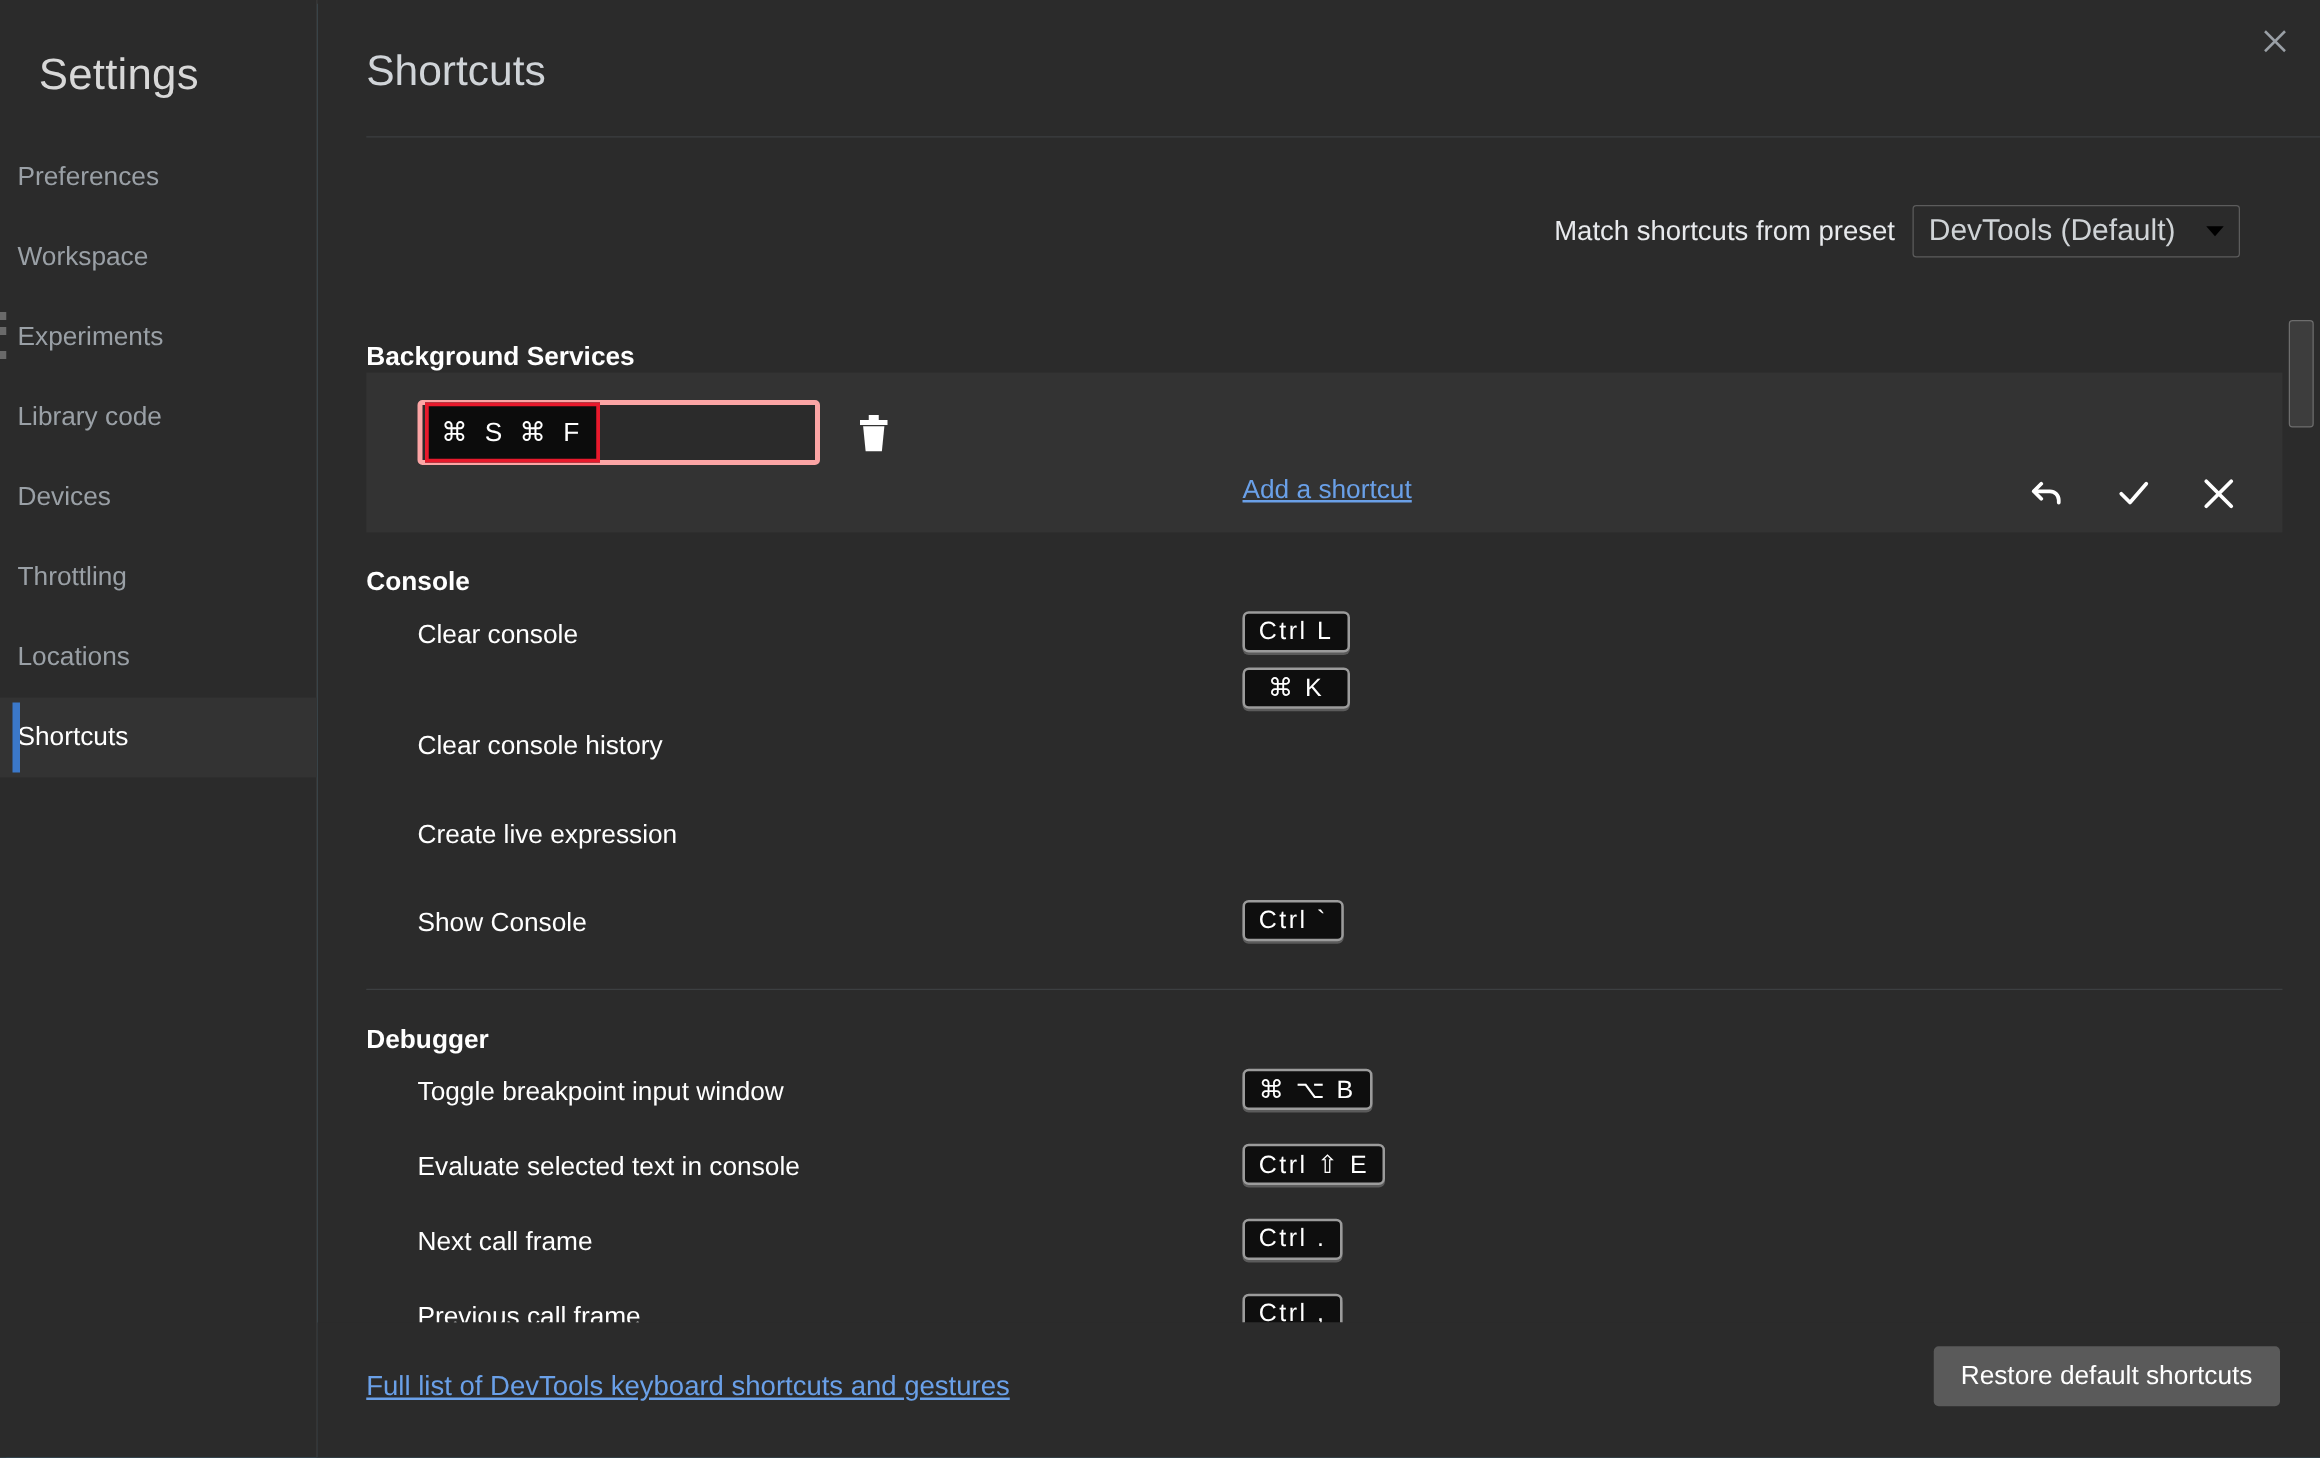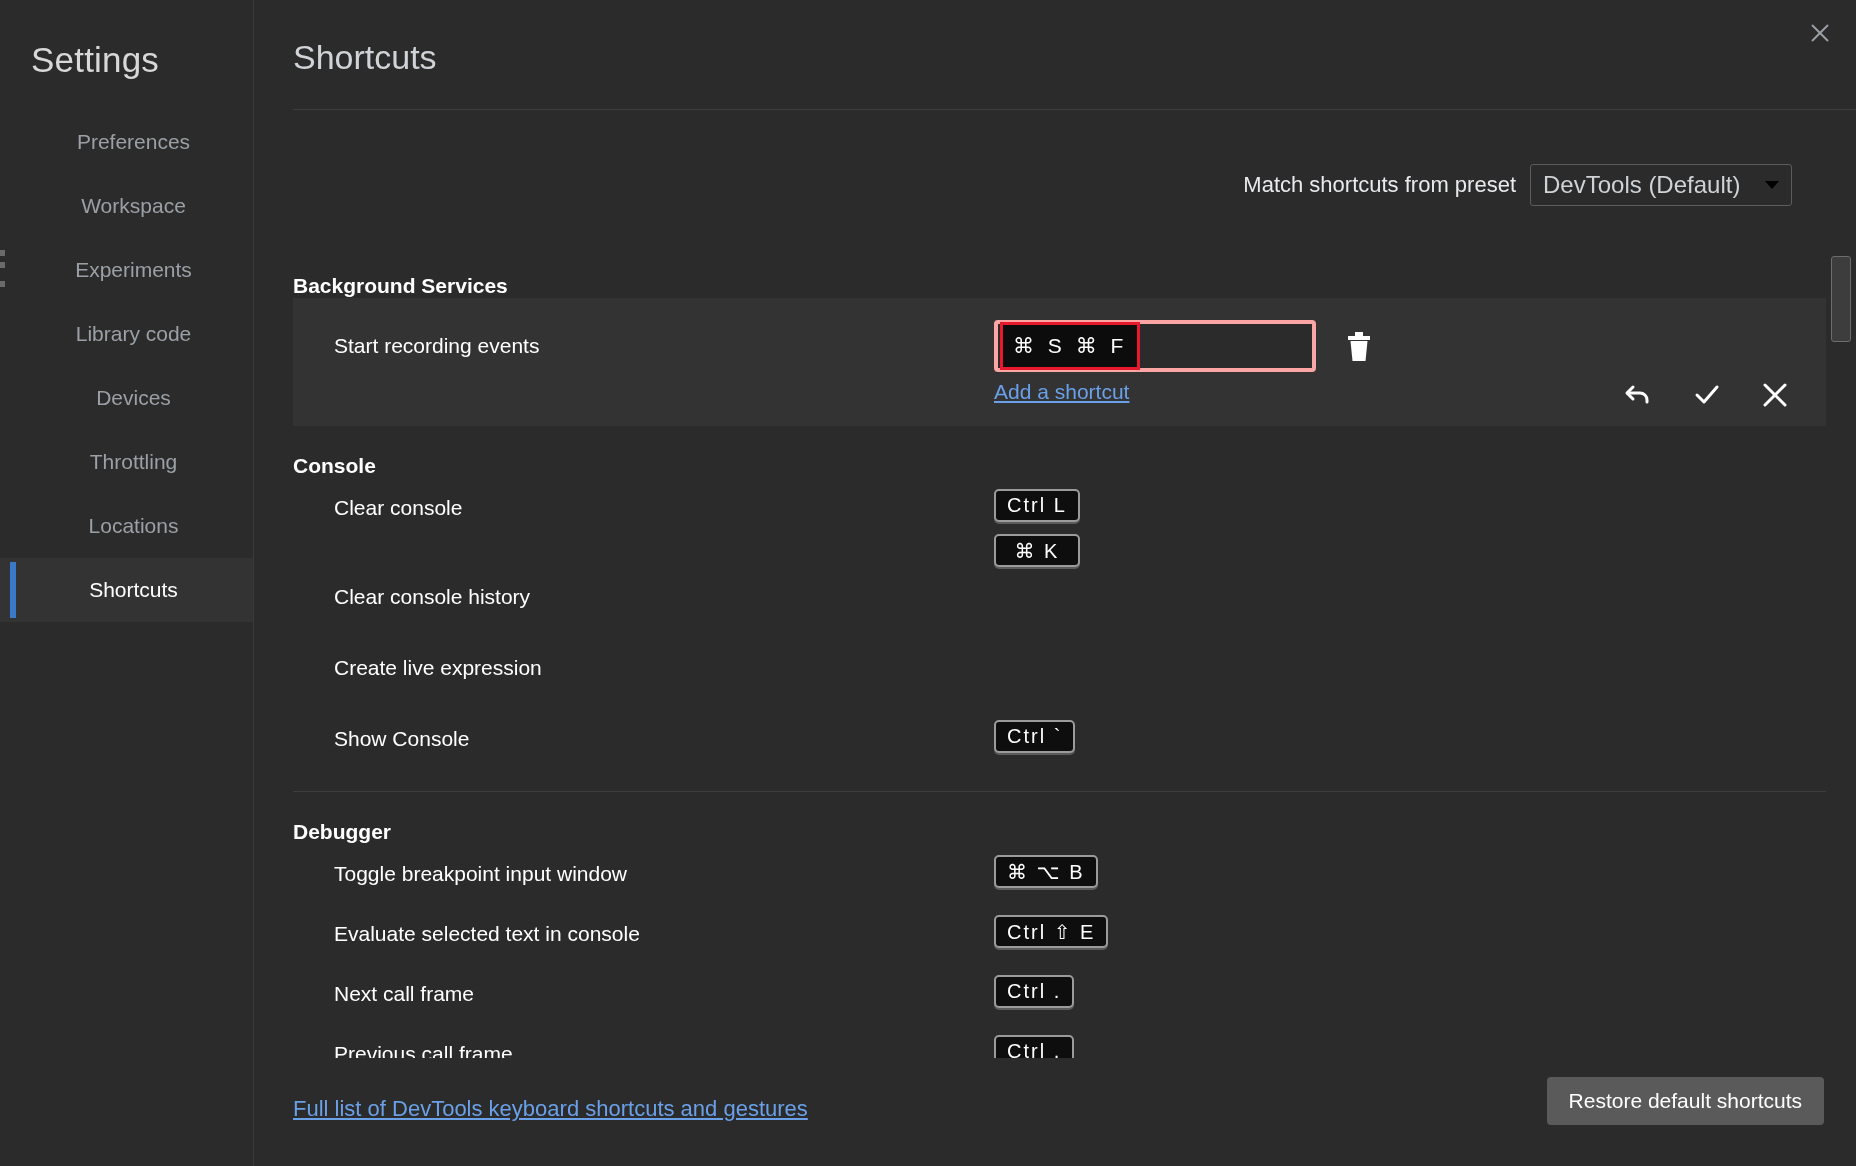--- a/index.html
+++ b/index.html
@@ -51,21 +51,20 @@
   }
   .nav-item {
     height: 64px;
     display: flex;
     align-items: center;
     padding-left: 14px;
     font-size: 21px;
     color: #9aa0a6;
     position: relative;
     cursor: default;
-    justify-content: center;
   }
   .nav-item.selected {
     background: #333333;
     color: #ffffff;
   }
   .nav-item.selected::before {
     content: "";
     position: absolute;
     left: 10px; top: 4px; bottom: 4px;
     width: 6px;
@@ -361,21 +360,20 @@
       <div class="preset-label">Match shortcuts from preset</div>
       <div class="preset-select">
         <span>DevTools (Default)</span>
         <span class="caret"></span>
       </div>
     </div>
 
     <div class="content" id="content-area">
         <div class="group-title first">Background Services</div>
         <div class="edit-block"><div class="edit-row">
-            <div class="edit-label">Start recording events</div>
             <div class="shortcut-input">
               <div class="chip-selected">⌘ S ⌘ F</div>
             </div>
             <div class="trash-btn"><svg width="30" height="34" viewBox="0 0 30 34">
                 <rect x="11" y="2" width="8" height="4" fill="#fff"></rect>
                 <rect x="4" y="6" width="22" height="4" fill="#fff"></rect>
                 <path d="M6.5 11 H23.5 L21.5 31 H8.5 Z" fill="#fff"></path>
               </svg></div>
           </div><span class="add-link">Add a shortcut</span><div class="edit-actions">
             <div class="act">

